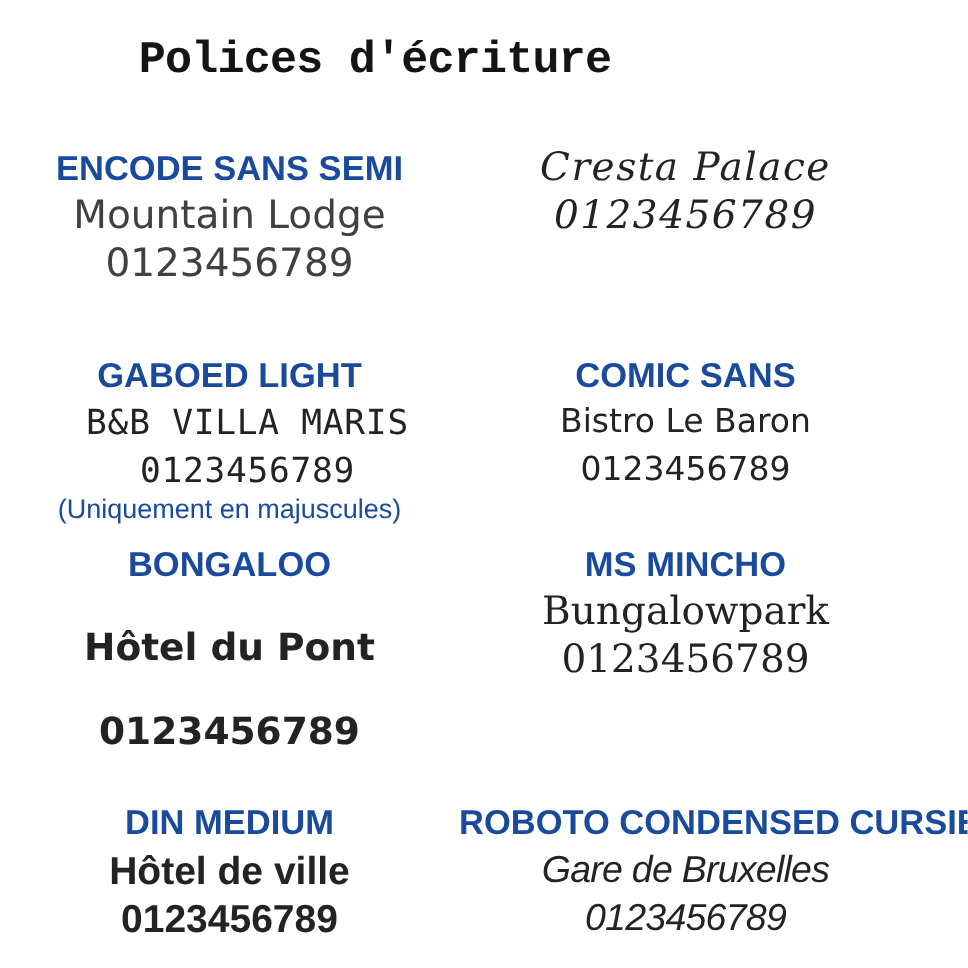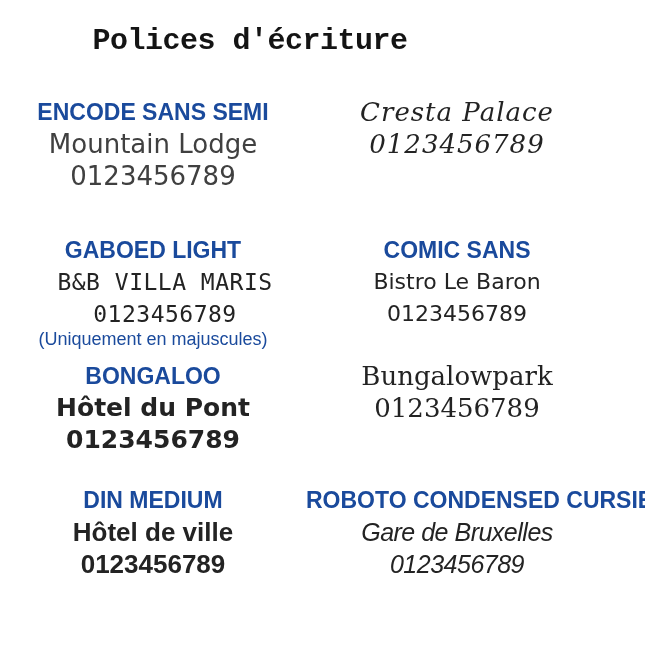--- a/index.html
+++ b/index.html
@@ -44,21 +44,21 @@
     font-family: "Liberation Sans", sans-serif;
     font-size: 18px;
     line-height: 18px;
     color: #1a4a9c;
   }
   
   .f-encode   { font-family: "DejaVu Sans", sans-serif; font-size: 26px; color: #404040; }
   .f-lucida   { font-family: "DejaVu Serif", serif; font-style: italic; font-size: 26px; letter-spacing: 1px; }
   .f-gaboed   { font-family: "DejaVu Sans Mono", monospace; font-size: 23px; letter-spacing: 0.5px; padding-left: 24px; }
   .f-comic    { font-family: "DejaVu Sans", sans-serif; font-size: 22px; }
-  .f-bongaloo { font-family: "DejaVu Sans", sans-serif; font-weight: bold; font-size: 25px; }
+  .f-bongaloo { font-family: "DejaVu Sans", sans-serif; font-weight: bold; font-size: 25px; margin-top: 24px; }
   .f-mincho   { font-family: "DejaVu Serif", serif; font-size: 26px; }
   .f-din      { font-family: "Liberation Sans", sans-serif; font-weight: 600; font-size: 26px; }
   .f-robcond  { font-family: "Liberation Sans", sans-serif; font-style: italic; font-size: 25px; letter-spacing: -0.5px; }
 </style>
 </head>
 <body>
 
 <div class="title-wrap">
   <div class="page-title">Polices d'écriture</div>
 </div>
@@ -91,20 +91,21 @@
     </div>
   </div>
 
   <div class="row row-3">
     <div class="cell left">
       <div class="font-name">BONGALOO</div>
       <div class="font-sample f-bongaloo">Hôtel du Pont</div>
       <div class="font-digits f-bongaloo">0123456789</div>
     </div>
     <div class="cell right">
+      <div class="font-name">MS MINCHO</div>
       <div class="font-sample f-mincho">Bungalowpark</div>
       <div class="font-digits f-mincho">0123456789</div>
     </div>
   </div>
 
   <div class="row row-4">
     <div class="cell left">
       <div class="font-name">DIN MEDIUM</div>
       <div class="font-sample f-din">Hôtel de ville</div>
       <div class="font-digits f-din">0123456789</div>

